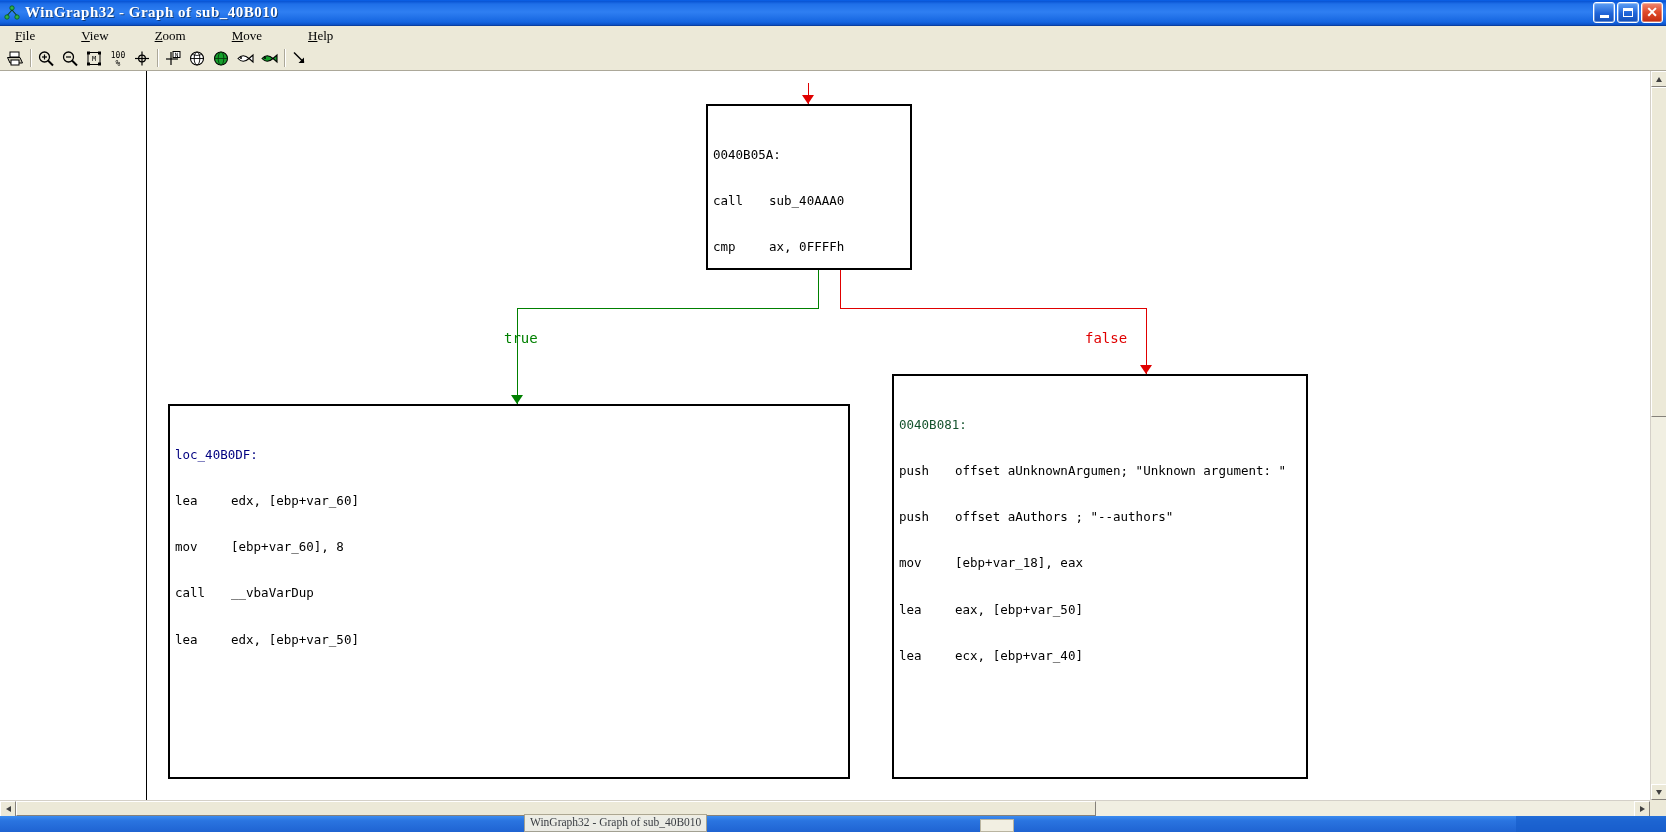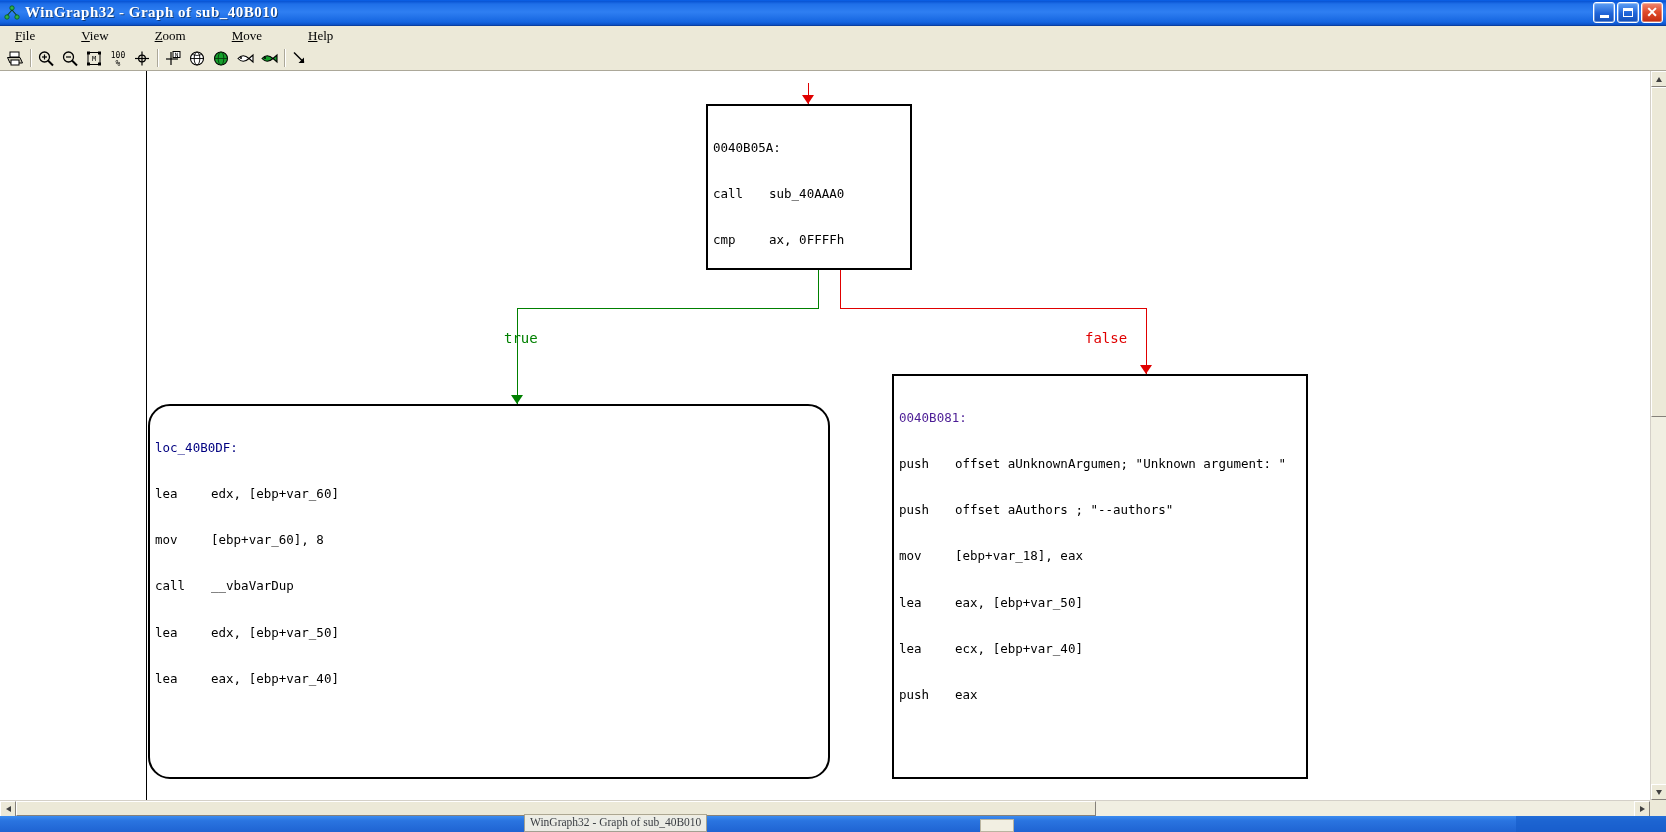--- a/index.html
+++ b/index.html
@@ -112,21 +112,21 @@
 
   
   .node {
     position: absolute;
     background: #ffffff;
     border: 2px solid #000;
     font-family: "DejaVu Sans Mono", "Liberation Mono", monospace;
     font-size: 12.5px;
     line-height: 15.4px;
     color: #000;
-    padding: 3px 4px 2px 5px;
+    padding: 10px 4px 2px 5px;
     overflow: hidden;
     white-space: pre;
   }
   .node .ln { display: block; height: 15.4px; }
   .node .loclabel { color: #000080; }
   .code-mn { display: inline-block; width: 56px; }
 
   
   .edge { position: absolute; }
   .e-v { width: 0; border-left: 1.5px solid; }
@@ -381,52 +381,50 @@
       <div class="edge e-v green" style="left:517px; top:237px; height:96px;"></div>
       <div class="arrow green-a" style="left:511px; top:324px;"></div>
       <div class="edge-label lbl-true" style="left:504px; top:259px;">true</div>
 
       <div class="edge e-v red" style="left:840px; top:199px; height:38px;"></div>
       <div class="edge e-h red" style="left:840px; top:237px; width:306px;"></div>
       <div class="edge e-v red" style="left:1146px; top:237px; height:66px;"></div>
       <div class="arrow red-a" style="left:1140px; top:294px;"></div>
       <div class="edge-label lbl-false" style="left:1085px; top:259px;">false</div>
 
-      <div class="node" id="node-loc_40B0DF" style="left:148px; top:333px; width:682px; height:375px;border-radius:22px;">
+      <div class="node" id="node-loc_40B0DF" style="left:168px; top:333px; width:682px; height:375px;">
         <span class="ln"><span class="loclabel">loc_40B0DF:</span></span>
         <span class="ln"><span class="code-mn">lea</span><span>edx, [ebp+var_60]</span></span>
         <span class="ln"><span class="code-mn">mov</span><span>[ebp+var_60], 8</span></span>
         <span class="ln"><span class="code-mn">call</span><span>__vbaVarDup</span></span>
         <span class="ln"><span class="code-mn">lea</span><span>edx, [ebp+var_50]</span></span>
-        <span class="ln"><span class="code-mn">lea</span><span>eax, [ebp+var_40]</span></span>
         
         
         
         
         
         
         
         
         
         
         
         
         
         
         
       </div>
 
       <div class="node" id="node-0040B081" style="left:892px; top:303px; width:416px; height:405px;">
-        <span class="ln"><span style="color:#4c1d95">0040B081:</span></span>
+        <span class="ln"><span style="color:#14532d">0040B081:</span></span>
         <span class="ln"><span class="code-mn">push</span><span>offset aUnknownArgumen; "Unknown argument: "</span></span>
         <span class="ln"><span class="code-mn">push</span><span>offset aAuthors ; "--authors"</span></span>
         <span class="ln"><span class="code-mn">mov</span><span>[ebp+var_18], eax</span></span>
         <span class="ln"><span class="code-mn">lea</span><span>eax, [ebp+var_50]</span></span>
         <span class="ln"><span class="code-mn">lea</span><span>ecx, [ebp+var_40]</span></span>
-        <span class="ln"><span class="code-mn">push</span><span>eax</span></span>
         
         
         
         
         
         
         
         
         
         

